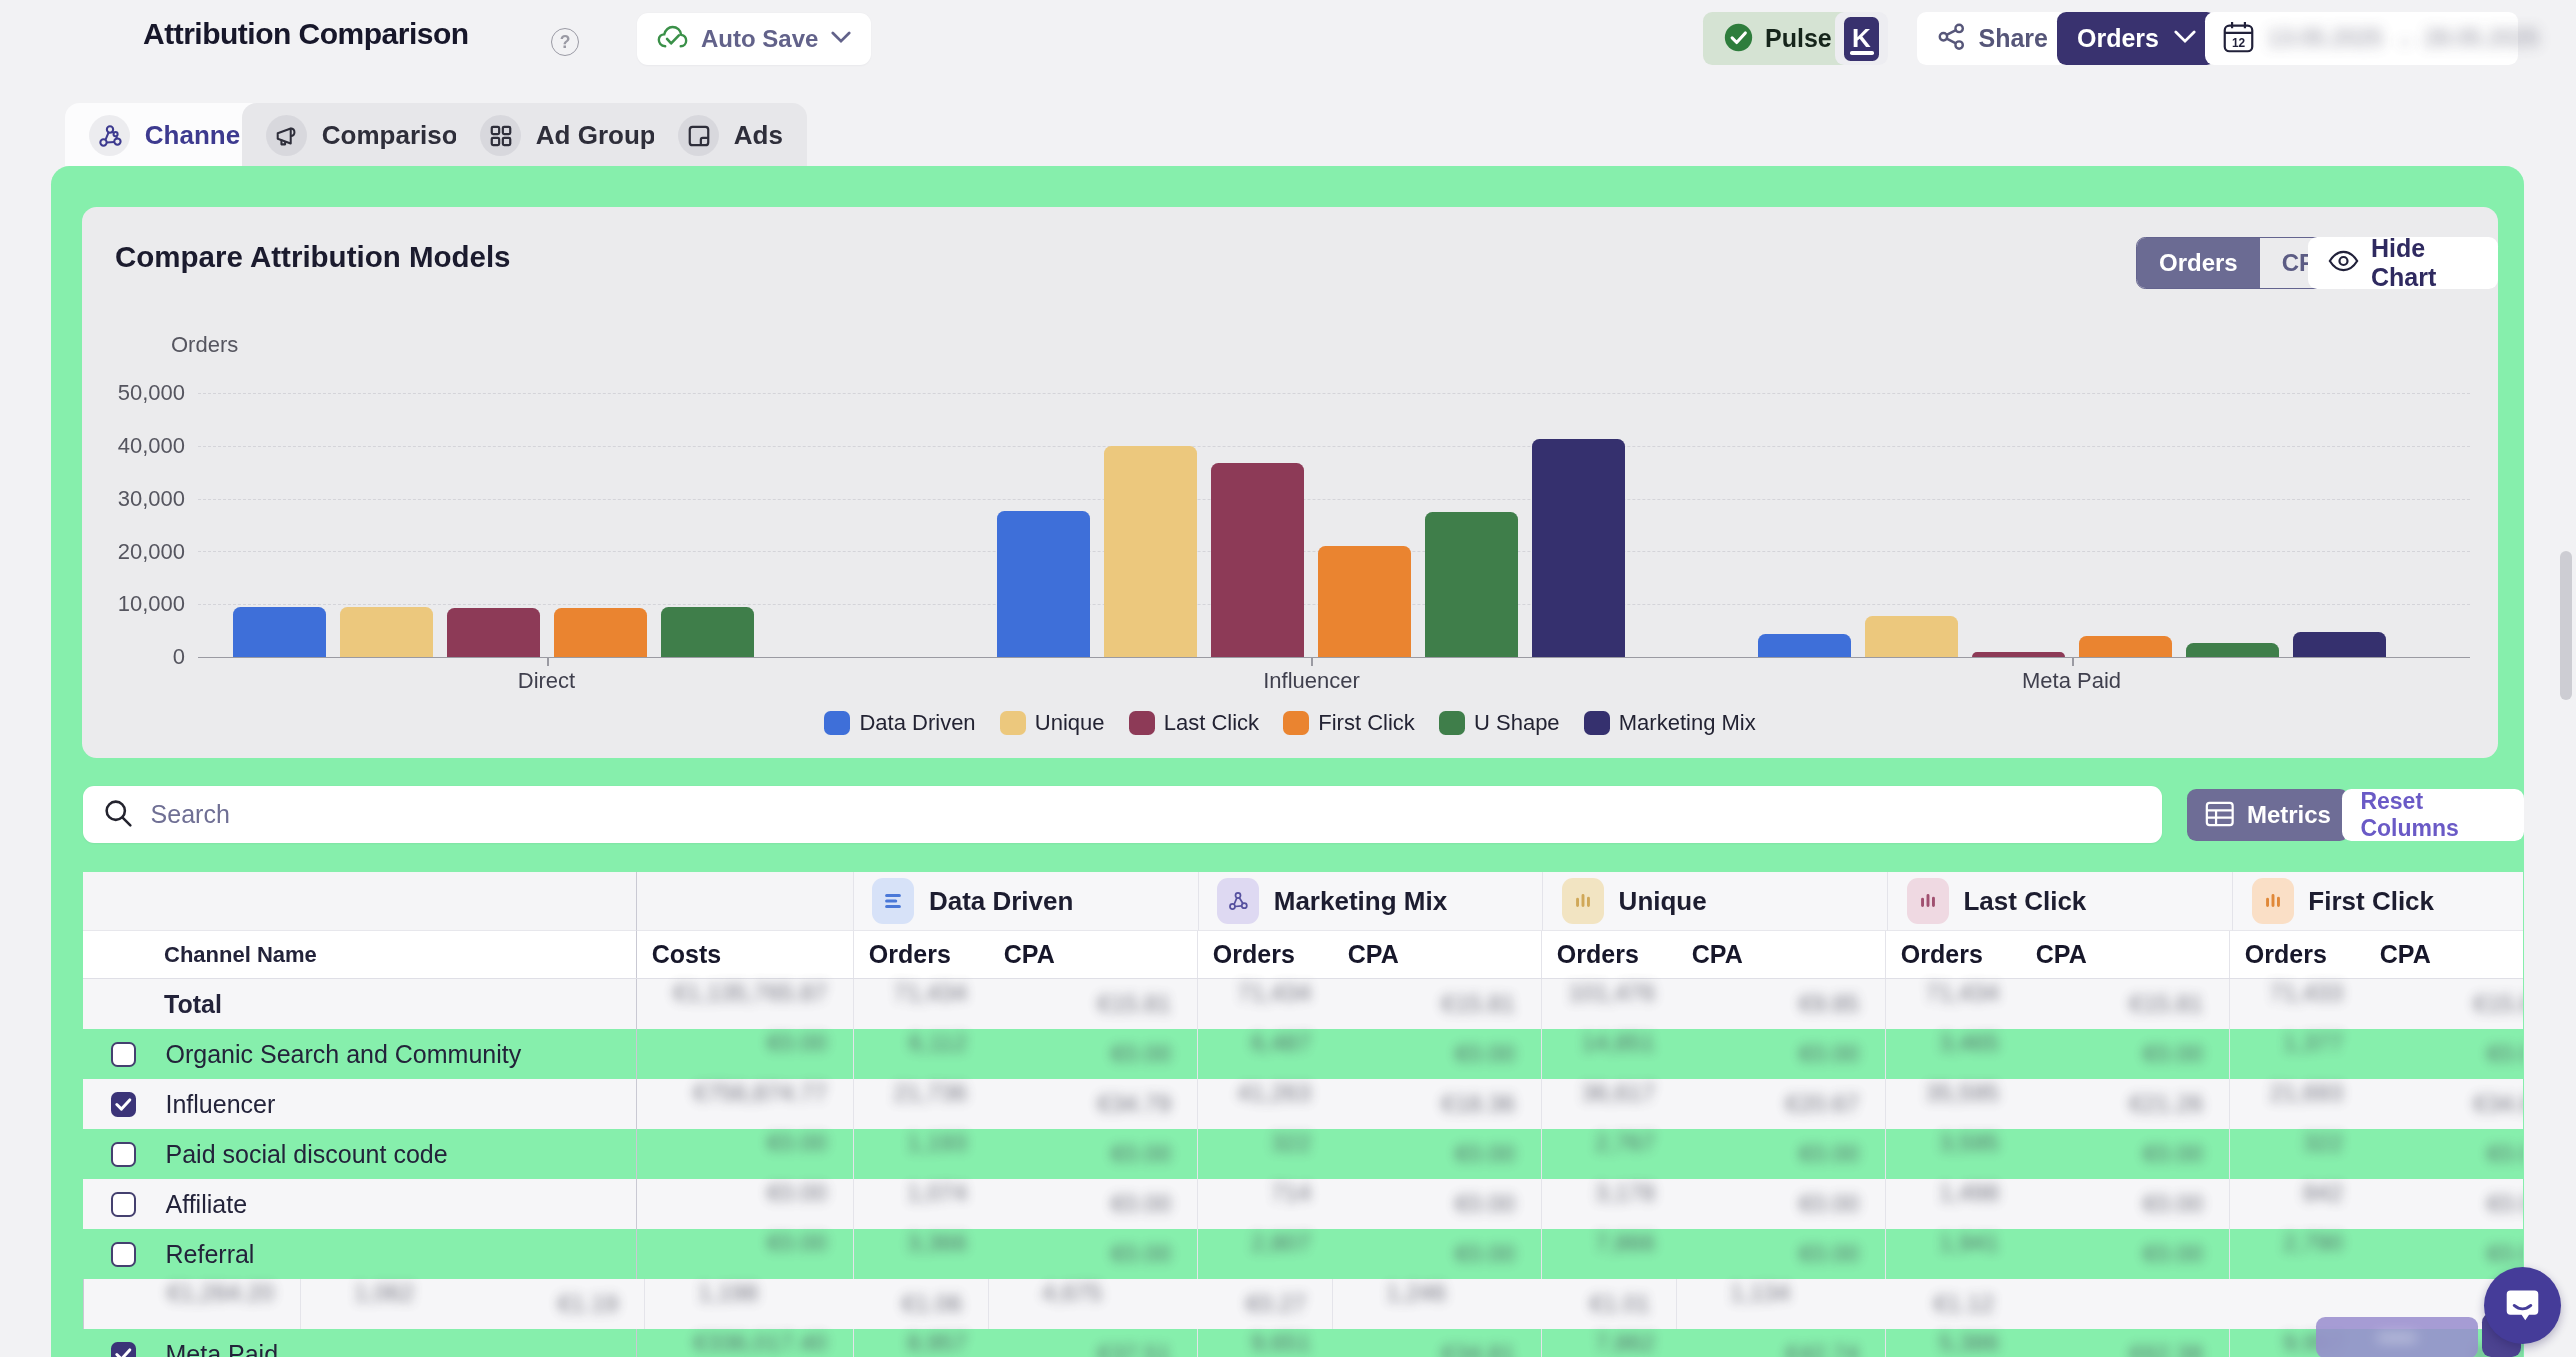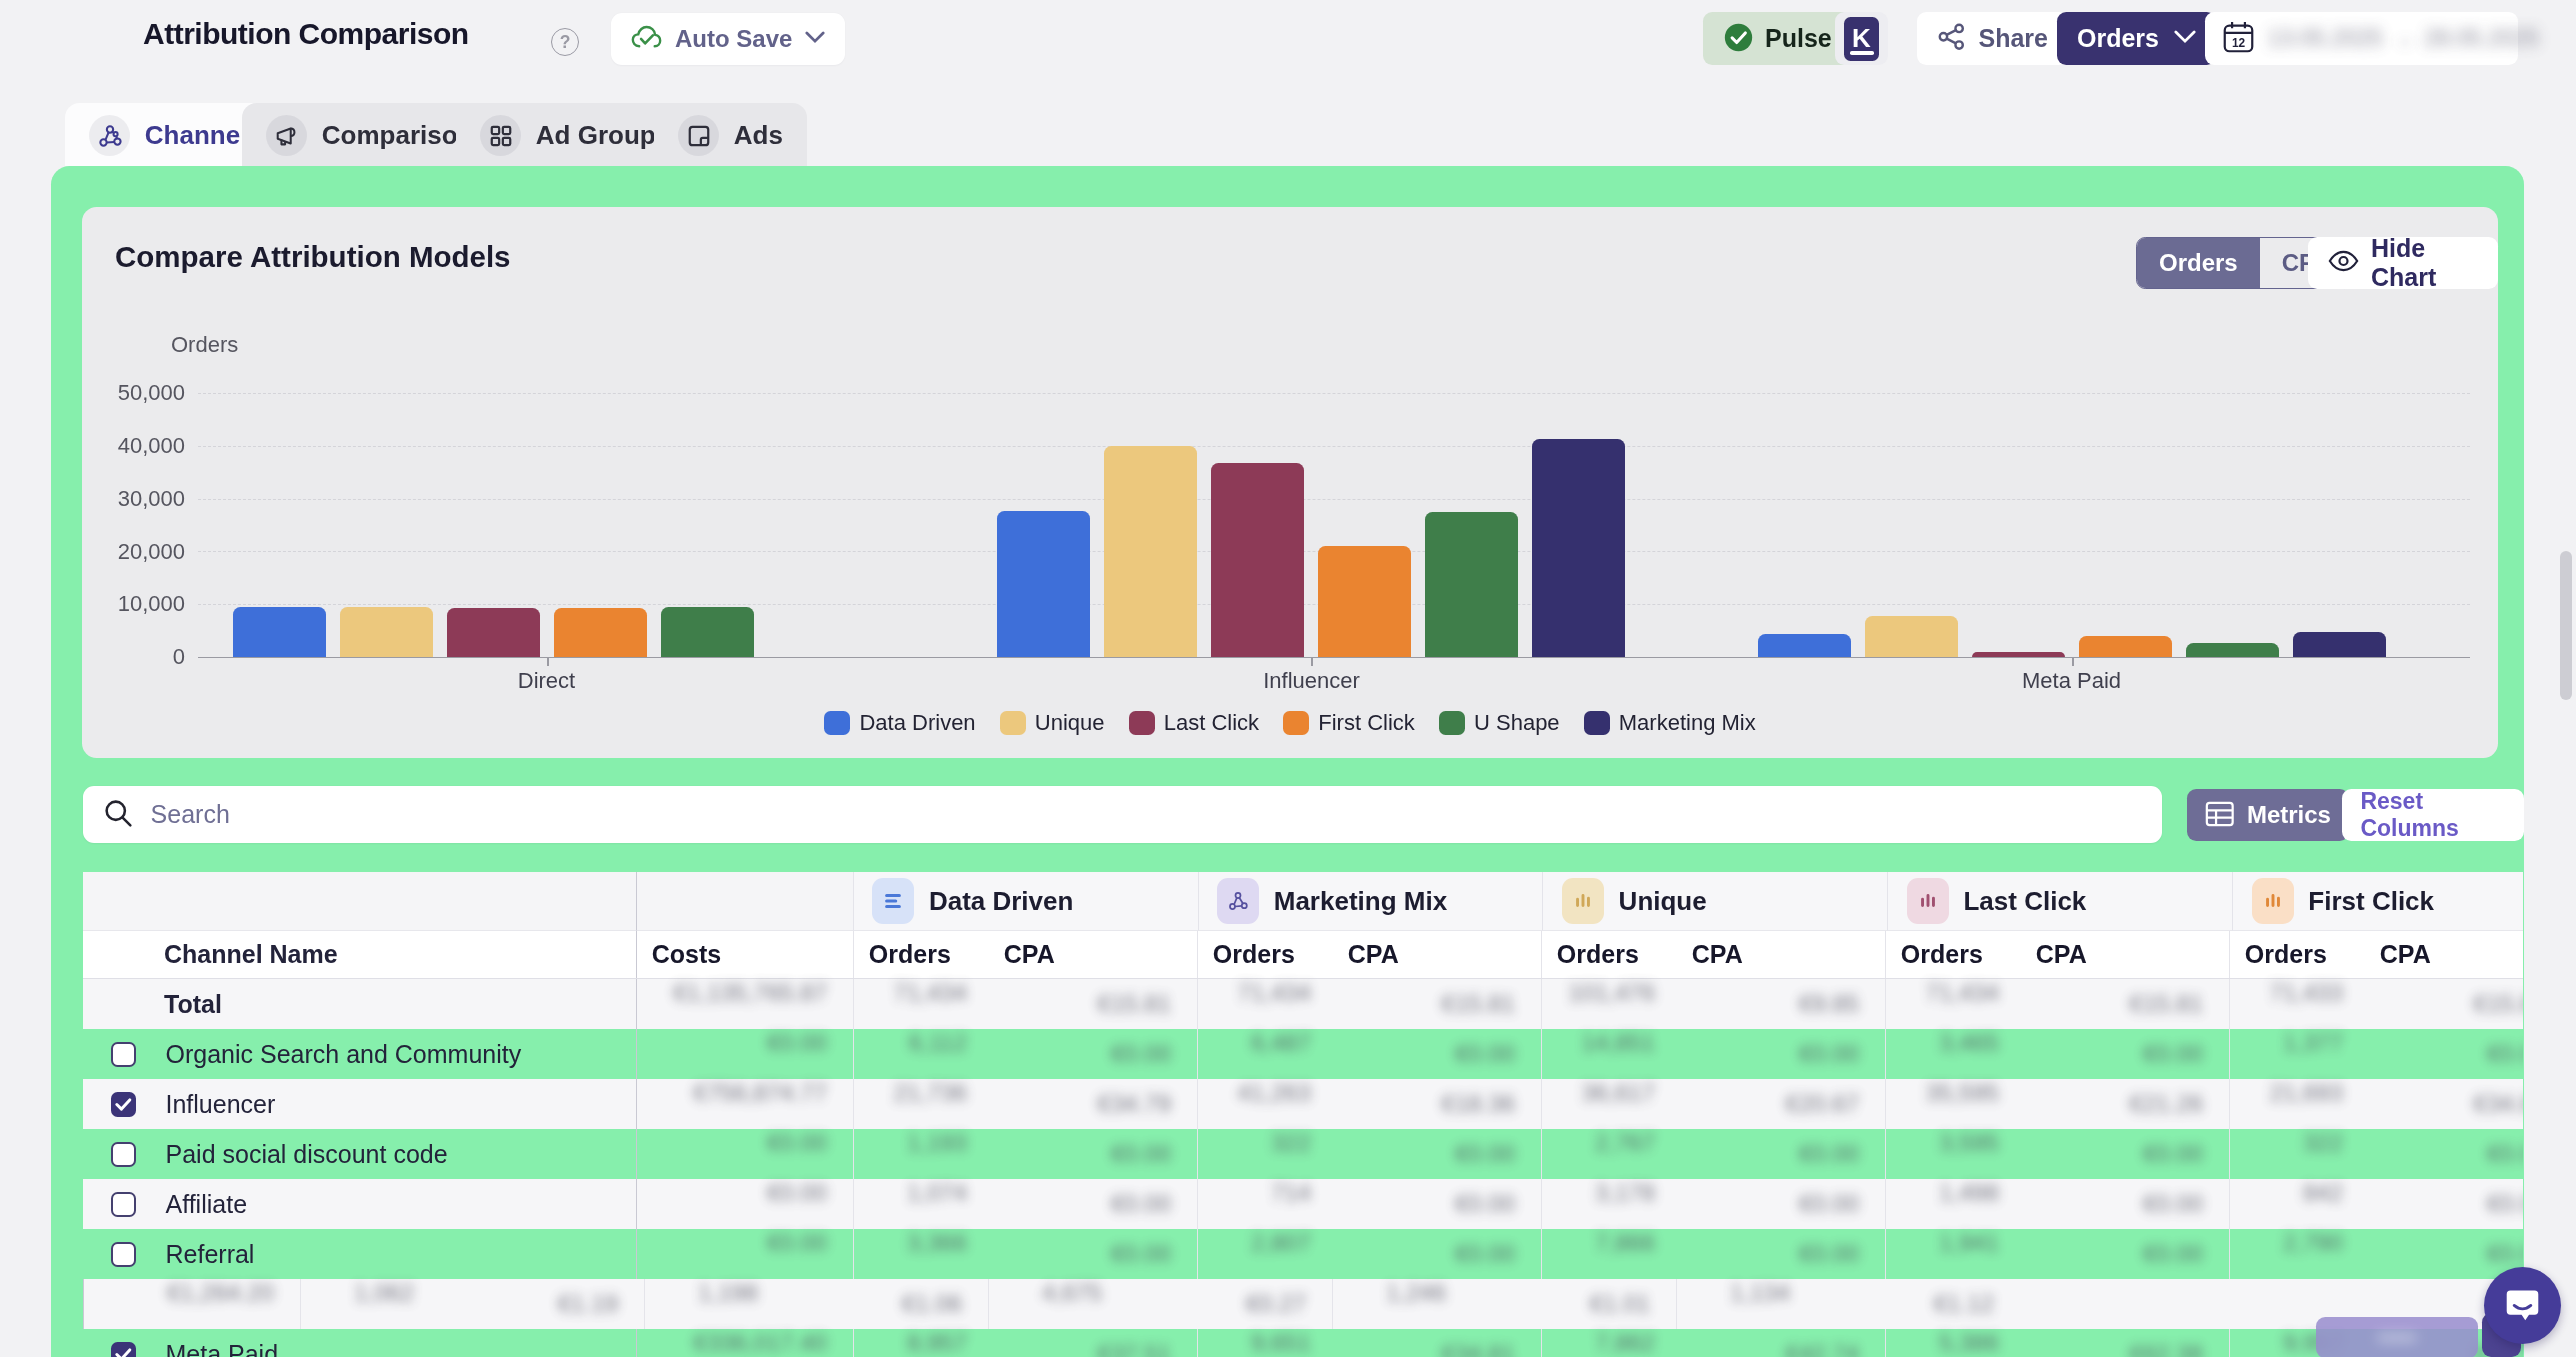--- a/index.html
+++ b/index.html
@@ -4,21 +4,21 @@
 <style>
   * { margin:0; padding:0; box-sizing:border-box; }
   html,body { width:2576px; height:1357px; }
   body { font-family:"Liberation Sans", sans-serif; background:#f2f2f4; overflow:hidden; }
   .page { position:relative; width:2576px; height:1357px; background:#f2f2f4; overflow:hidden; }
 
   
   .page-title { position:absolute; left:143px; top:16.6px; font-size:30px; font-weight:bold; color:#17172a; letter-spacing:-0.5px; }
   .help-badge { position:absolute; left:551px; top:28px; width:28px; height:28px; border:1.8px solid #9a9aa4; border-radius:50%;
                 color:#9a9aa4; font-size:17.5px; display:flex; align-items:center; justify-content:center; font-weight:bold; }
-  .autosave { position:absolute; left:611px; top:13px; height:52px; background:#fff; border-radius:11px; display:flex;
+  .autosave { position:absolute; left:637px; top:13px; height:52px; background:#fff; border-radius:11px; display:flex;
               align-items:center; gap:13px; padding:0 20px; box-shadow:0 0.9px 1.8px rgba(20,20,40,.04); cursor:pointer;text-align:center; }
   .autosave-label { color:#62628a; font-size:24px; font-weight:bold; }
   .hdr-right { position:absolute; top:12px; height:53px; display:flex; align-items:center; border-radius:9.2px; cursor:pointer; }
   .pulse-btn { left:1703px; background:#d5e3d3; padding:0 20px; gap:11px; }
   .pulse-label { color:#16251b; font-size:25px; font-weight:bold; }
   .k-btn { left:1835px; width:53px; height:53px; background:#ededf1; justify-content:center; }
   .k-mark { width:35px; height:44px; background:#38316e; border-radius:6.5px; color:#fff; font-size:26px; font-weight:bold;
             display:flex; align-items:center; justify-content:center; position:relative; }
   .k-mark::after { content:""; position:absolute; left:5.5px; right:5.5px; bottom:5.5px; height:3.7px; background:#fff; border-radius:1.8px; }
   .share-btn { left:1917px; background:#fff; padding:0 20px; gap:12px; }
@@ -440,21 +440,21 @@
                   <g stroke="#e08838" stroke-width="3.2" stroke-linecap="round">
                     <path d="M5 16 V9 M11 16 V5 M17 16 V8"></path>
                   </g>
                 </svg>
               </span>
               <span class="ghead-label">First Click</span>
             </div>
           </div>
         <div class="subhead" id="subhead">
             <div class="subhead-cell c-name">
-              <span class="row-label total" style="font-size:25px;">Channel Name</span>
+              <span class="row-label total" style="font-size:22px;">Channel Name</span>
             </div>
             <div class="subhead-cell vline-strong" style="width: 217px; padding-left: 14.8px;">Costs</div>
             <div class="subhead-cell group-start" style="width: 136px; padding-left: 14.8px;">Orders</div>
             <div class="subhead-cell" style="width: 208px; padding-left: 14.8px;">CPA</div>
             <div class="subhead-cell group-start" style="width: 136px; padding-left: 14.8px;">Orders</div>
             <div class="subhead-cell" style="width: 208px; padding-left: 14.8px;">CPA</div>
             <div class="subhead-cell group-start" style="width: 136px; padding-left: 14.8px;">Orders</div>
             <div class="subhead-cell" style="width: 208px; padding-left: 14.8px;">CPA</div>
             <div class="subhead-cell group-start" style="width: 136px; padding-left: 14.8px;">Orders</div>
             <div class="subhead-cell" style="width: 208px; padding-left: 14.8px;">CPA</div>

